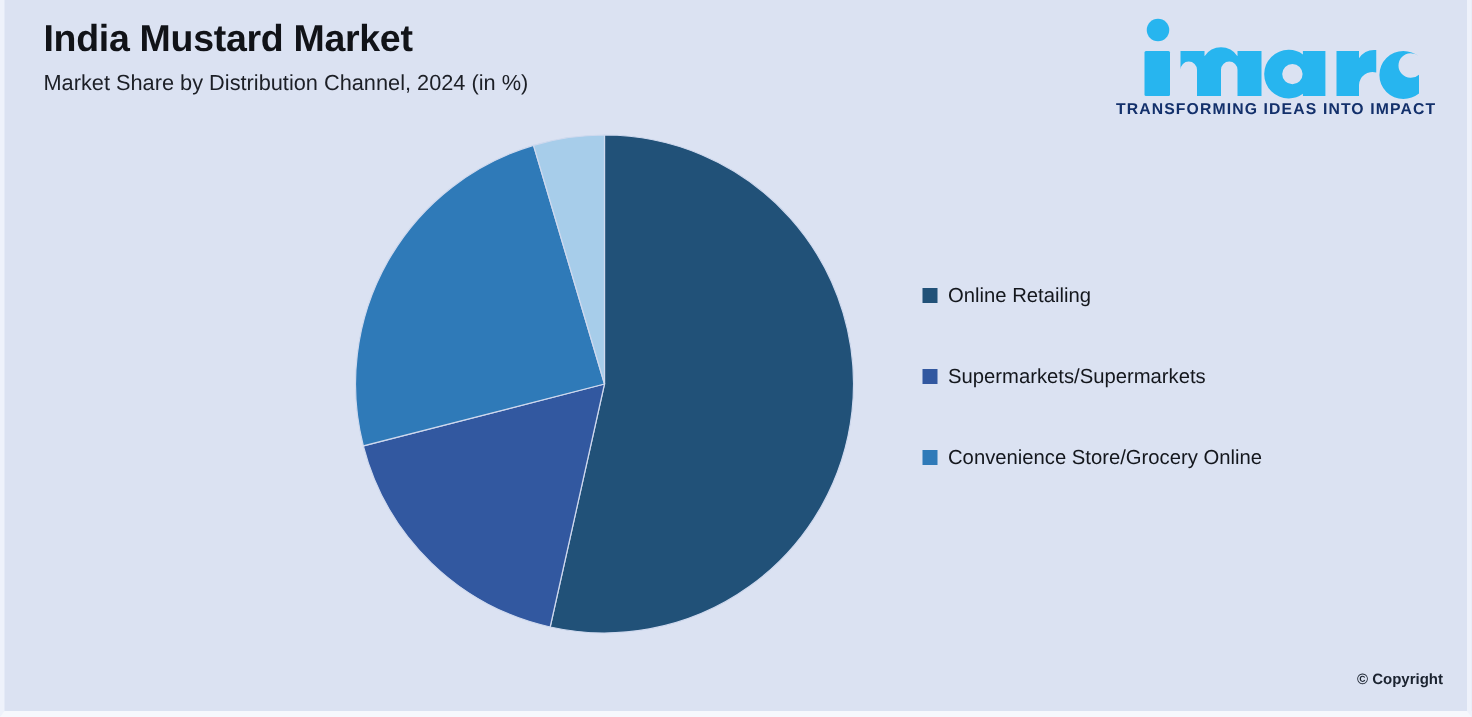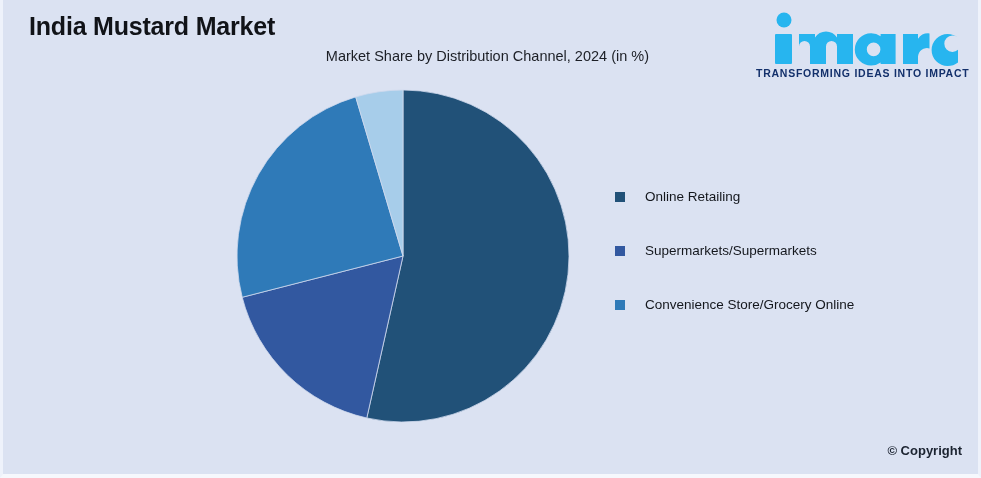--- a/index.html
+++ b/index.html
@@ -41,27 +41,26 @@
     margin: 0;
     white-space: nowrap;
   }
   .subtitle {
     font-size: 14.5px;
     font-weight: normal;
     color: #1c1f26;
     margin: 7px 0 0 0;
     line-height: 1.2;
     white-space: nowrap;
-    text-align: right;
   }
 
   
   .logo-block {
     position: absolute;
-    right: 12px;
+    right: 24px;
     top: 10px;
     width: 210px;
     text-align: left;
   }
   .logo-mark {
     display: block;
     margin: 0 auto;
   }
   .logo-tagline {
     font-size: 10.5px;
@@ -86,21 +85,20 @@
   .legend {
     position: absolute;
     left: 612px;
     top: 170px;
     width: 330px;
   }
   .legend-item {
     display: flex;
     align-items: center;
     height: 54px;
-    gap: 13px;
   }
   .legend-swatch {
     width: 10px;
     height: 10px;
     flex: 0 0 10px;
     margin-right: 7px;
   }
   .legend-label {
     font-size: 13.5px;
     color: #14171d;
@@ -109,21 +107,21 @@
   }
 
   
   .footer {
     position: absolute;
     right: 16px;
     bottom: 13px;
     text-align: right;
   }
   .footer-line {
-    font-size: 13px;
+    font-size: 10px;
     font-weight: bold;
     color: #1b2330;
     line-height: 1.55;
     white-space: nowrap;
   }
 </style>
 </head>
 <body>
 
 <div id="infographic">

